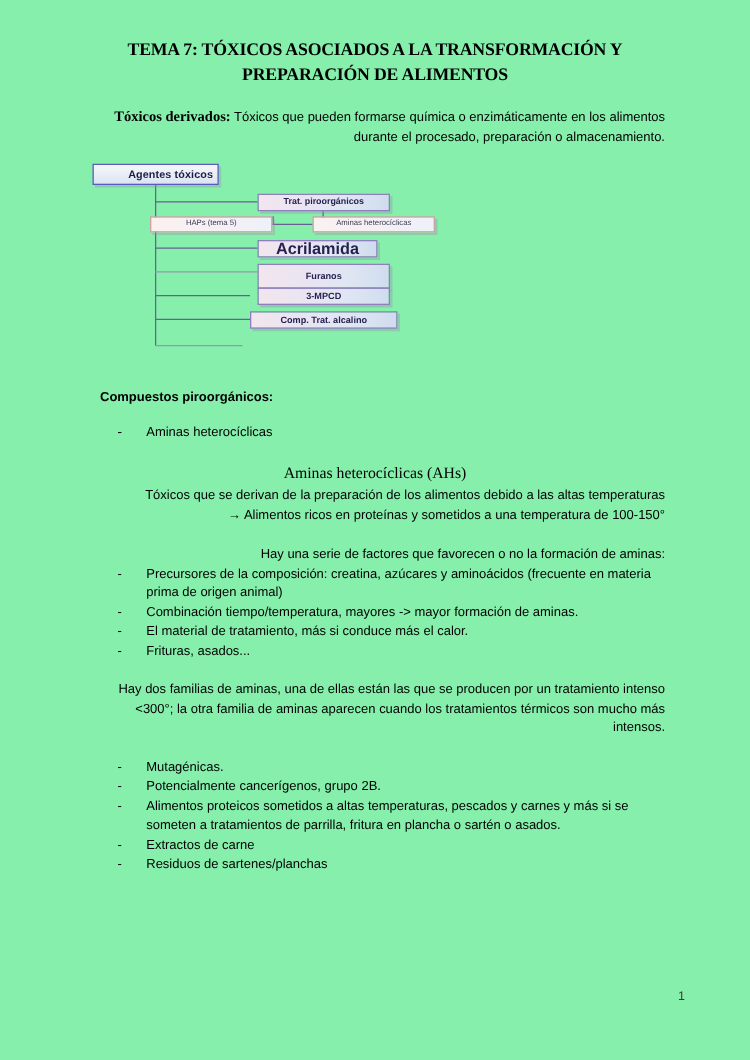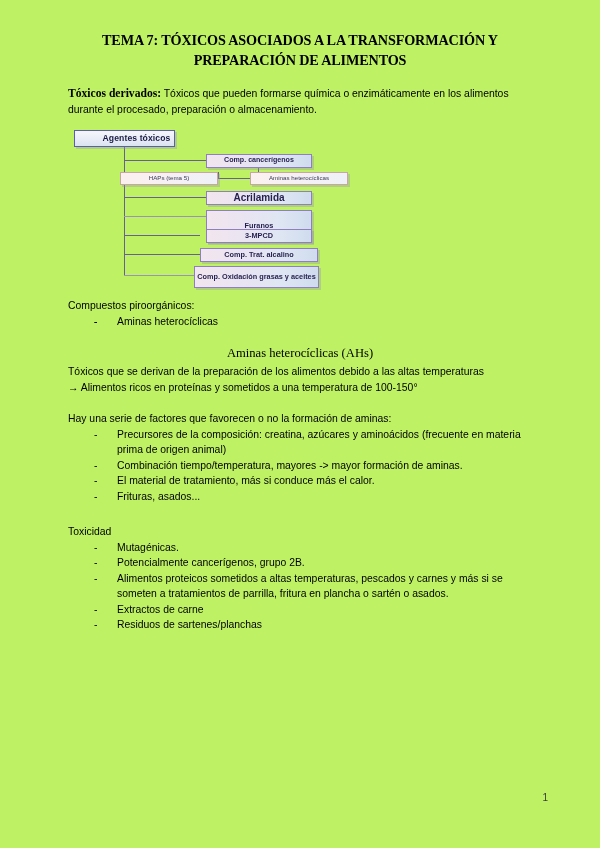--- a/index.html
+++ b/index.html
@@ -13,21 +13,21 @@
     position: relative;
     font-family: "Liberation Sans", sans-serif;
     color: #000000;
     overflow: hidden;
   }
   .page {
     position: absolute;
     left: 0; top: 0;
     width: 600px;
     height: 848px;
-    background: #bef264;
+    background: #86efac;
   }
   .content {
     position: absolute;
     left: 68px;
     top: 30px;
     width: 464px;
   }
 
   
   .doc-title {
@@ -39,36 +39,36 @@
     letter-spacing: -0.15px;
     margin: 0 0 16px 0;
     padding: 0 4px;
   }
 
   
   .para {
     font-size: 10.4px;
     line-height: 15.5px;
     margin: 0 0 11px 0;
-    text-align: left;
+    text-align: right;
   }
   .para.nomargin { margin-bottom: 0; }
   .serif-bold {
     font-family: "Liberation Serif", serif;
     font-weight: bold;
     font-size: 11.6px;
   }
   .b { font-weight: normal; }
 
   
   .sec-head {
     font-size: 10.4px;
-    font-weight: normal;
+    font-weight: bold;
     line-height: 15.5px;
-    margin: 0;
+    margin: 12px;
   }
   .center-head {
     font-family: "Liberation Serif", serif;
     font-weight: normal;
     font-size: 12.6px;
     text-align: center;
     line-height: 18px;
     margin: 0 0 2px 0;
   }
 
@@ -129,22 +129,22 @@
     font-weight: normal; color: #3a3a55;
     border: 1px solid #c9a6a6;
     background: linear-gradient(to right, #fbf0ee 0%, #f6f0f4 50%, #eef1f8 100%);
   }
   .dg-aminas {
     left: 182px; top: 44px; width: 98px; height: 13px; font-size: 6.2px;
     font-weight: normal; color: #3a3a55;
     border: 1px solid #c9a6a6;
     background: linear-gradient(to right, #fbf1ef 0%, #f5f0f4 50%, #eef1f8 100%);
   }
-  .dg-acril { left: 138px; top: 63px; width: 106px; height: 14px; font-size: 10px; }
-  .dg-fur   { left: 138px; top: 82px; width: 106px; height: 32px; font-size: 7.3px; }
+  .dg-acril { left: 138px; top: 63px; width: 96px; height: 14px; font-size: 13px; }
+  .dg-fur   { left: 138px; top: 82px; width: 106px; height: 20px; font-size: 7.3px; }
   .dg-mpcd  { left: 138px; top: 101px; width: 106px; height: 14px; font-size: 7.3px; }
   .dg-alc   { left: 132px; top: 120px; width: 118px; height: 14px; font-size: 7.3px; }
   .dg-ox    { left: 126px; top: 138px; width: 125px; height: 22px; font-size: 7.3px; }
 
   .dg-line { position: absolute; background: #6a5f92; z-index: 1; }
   .dg-line.thin { background: #9a92b8; }
 
   
   .page-num {
     position: absolute;
@@ -176,42 +176,39 @@
 
       <div class="dg-line" style="left:190px; top:40px; width:1.4px; height:11px;"></div>
       <div class="dg-line" style="left:150px; top:50px; width:32px; height:1.4px;"></div>
       <div class="dg-line" style="left:190px; top:50px; width:0px; height:0px;"></div>
       <div class="dg-line" style="left:150px; top:44px; width:1.4px; height:7px;"></div>
 
       <div class="dg-box dg-root">
           <span>Agentes tóxicos</span>
         </div>
       <div class="dg-box dg-piro">
-          <span>Comp. cancerígenos</span>
+          <span>Trat. piroorgánicos</span>
         </div>
       <div class="dg-box dg-haps">
           <span>HAPs (tema 5)</span>
         </div>
       <div class="dg-box dg-aminas">
           <span>Aminas heterocíclicas</span>
         </div>
       <div class="dg-box dg-acril">
           <span>Acrilamida</span>
         </div>
       <div class="dg-box dg-fur">
           <span>Furanos</span>
         </div>
       <div class="dg-box dg-mpcd">
           <span>3-MPCD</span>
         </div>
       <div class="dg-box dg-alc">
           <span>Comp. Trat. alcalino</span>
-        </div>
-      <div class="dg-box dg-ox">
-          <span>Comp. Oxidación grasas y aceites</span>
         </div>
     </div>
 
     <div style="height:14px"></div>
     <p class="sec-head">Compuestos piroorgánicos:</p>
     <ul class="dash">
       <li><span class="dash-mark">-</span></li>
       <li><span class="dash-mark">-</span><span>Aminas heterocíclicas</span></li>
     </ul>
 
@@ -223,23 +220,23 @@
     <div style="height:5px"></div>
     <p class="para nomargin">Hay una serie de factores que favorecen o no la formación de aminas:</p>
     <ul class="dash">
       <li><span class="dash-mark">-</span><span>Precursores de la composición: creatina, azúcares y aminoácidos (frecuente en materia prima de origen animal)</span></li>
       <li><span class="dash-mark">-</span><span>Combinación tiempo/temperatura, mayores -&gt; mayor formación de aminas.</span></li>
       <li><span class="dash-mark">-</span><span>El material de tratamiento, más si conduce más el calor.</span></li>
       <li><span class="dash-mark">-</span><span>Frituras, asados...</span></li>
     </ul>
 
     <div style="height:15px"></div>
+    <p class="para">Hay dos familias de aminas, una de ellas están las que se producen por un tratamiento intenso &lt;300°; la otra familia de aminas aparecen cuando los tratamientos térmicos son mucho más intensos.</p>
 
     <div style="height:5px"></div>
-    <p class="sec-head">Toxicidad</p>
     <ul class="dash">
       <li><span class="dash-mark">-</span><span>Mutagénicas.</span></li>
       <li><span class="dash-mark">-</span><span>Potencialmente cancerígenos, grupo 2B.</span></li>
     </ul>
 
     <ul class="dash">
       <li><span class="dash-mark">-</span><span>Alimentos proteicos sometidos a altas temperaturas, pescados y carnes y más si se someten a tratamientos de parrilla, fritura en plancha o sartén o asados.</span></li>
       <li><span class="dash-mark">-</span><span>Extractos de carne</span></li>
       <li><span class="dash-mark">-</span><span>Residuos de sartenes/planchas</span></li>
     </ul>

